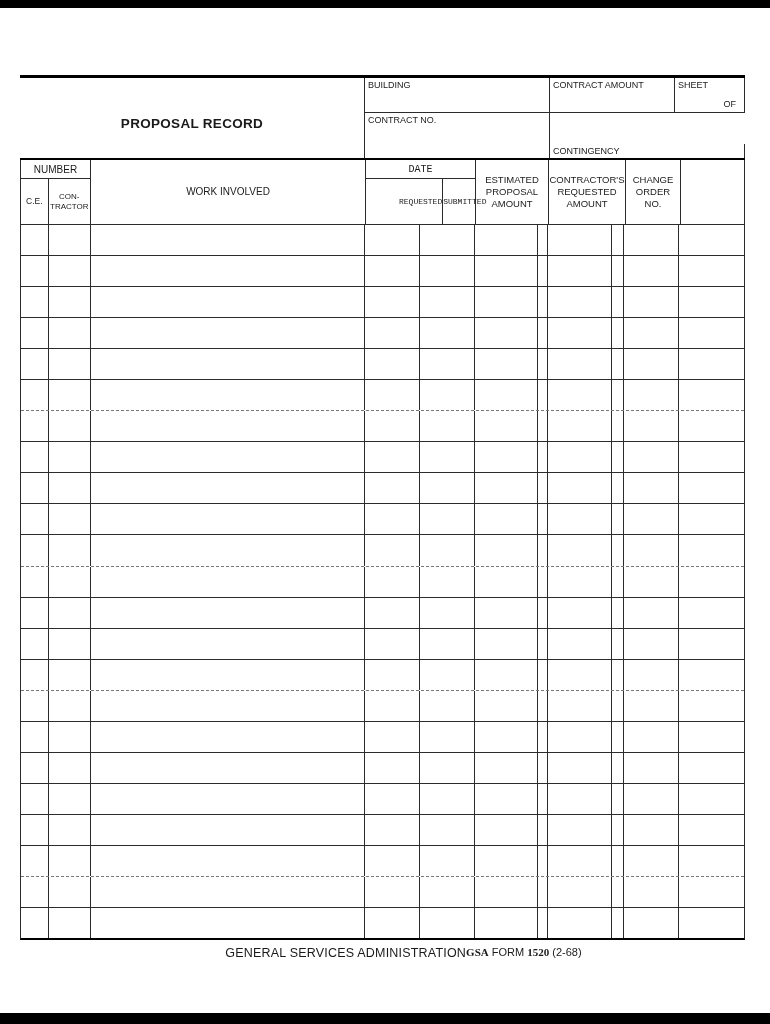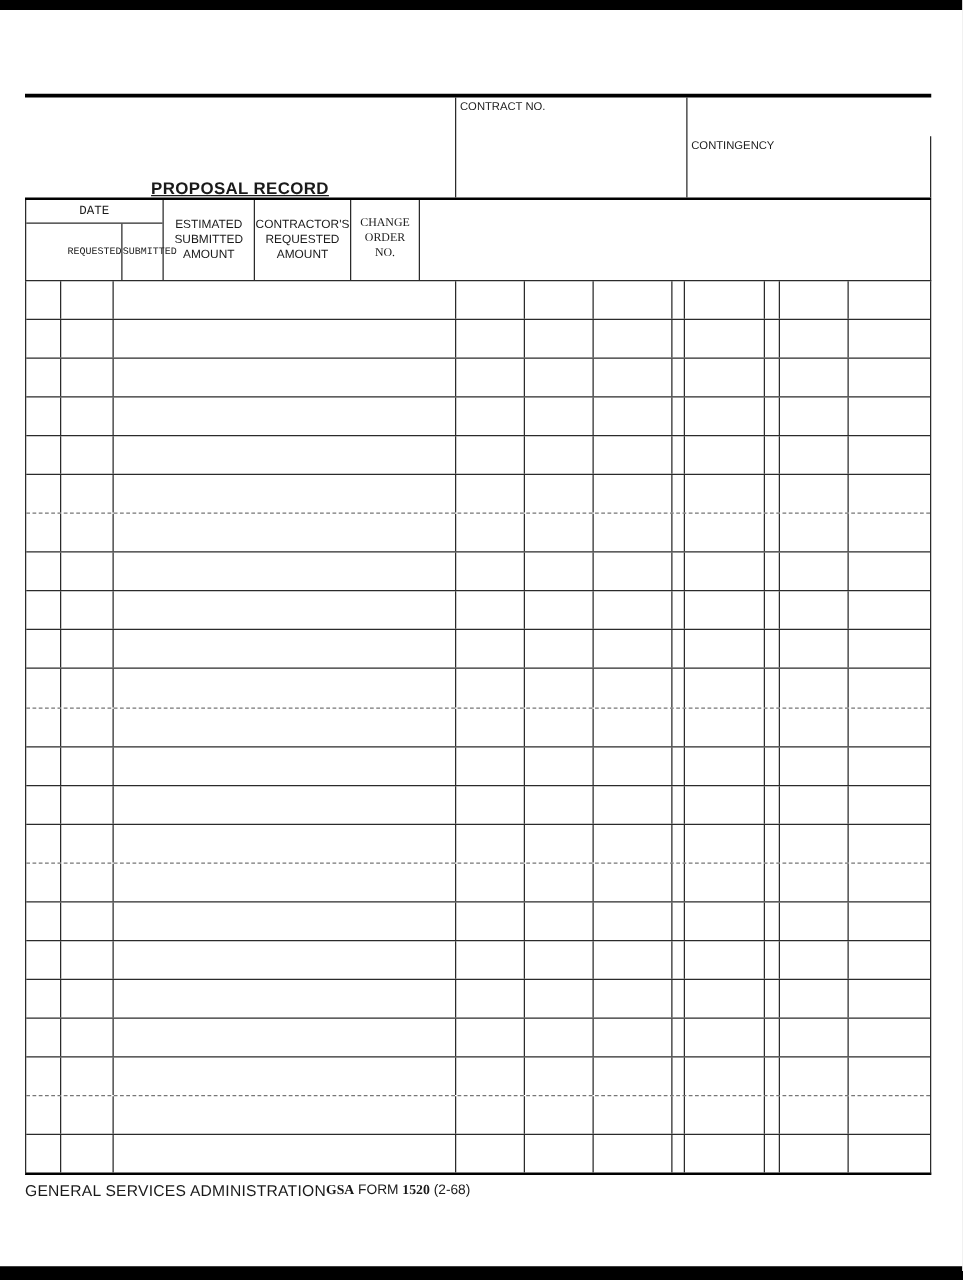--- a/index.html
+++ b/index.html
@@ -14,23 +14,22 @@
   .black-bar.bottom { bottom:0; height:11px; }
 
   .form { position:absolute; left:20px; top:75px; width:725px; }
 
   
   .head {
     display:flex; width:725px; height:85px;
     border-top:3px solid #000; border-bottom:2px solid #000;
   }
   .head-title-cell {
-    width:345px; display:flex; align-items:flex-end; justify-content:center;
+    width:345px; display:flex; align-items:center; justify-content:center;
     border-right:1px solid #2b2b2b;
-    text-decoration:underline;
   }
   .title { font-weight:bold; font-size:13.5px; letter-spacing:.3px; padding-top:10px; }
   .head-right { width:380px; display:flex; flex-direction:column; }
   .head-row { display:flex; flex:1; }
   .head-row.first { border-bottom:1px solid #2b2b2b; }
   .hcell { position:relative; border-right:1px solid #2b2b2b; }
   .hcell:last-child { border-right:1px solid #2b2b2b; }
   .hlabel { display:block; font-size:9px; padding:2px 3px; }
   .w-building { width:185px; } .w-camount { width:125px; } .w-sheet { width:70px; }
   .w-cno { width:185px; } .w-contingency { width:195px;margin-top:31px; }
@@ -47,78 +46,99 @@
   .sub { display:flex; align-items:center; justify-content:center; white-space:pre-line; line-height:1.15; }
   .sub-ce { width:28px; border-right:1px solid #2b2b2b; font-size:8.5px; }
   .sub-contractor { width:42px; font-size:8px; }
   .sub-requested { width:55px; border-right:1px solid #2b2b2b; font-size:8px;margin-left:33px; }
   .sub-submitted { width:55px; font-size:8px;text-align:center; }
   .th-cell { display:flex; align-items:center; justify-content:center;
              border-right:1px solid #2b2b2b; white-space:pre-line; line-height:1.25; }
   .th-work { width:275px; font-size:10px; }
   .th-est { width:73px; }
   .th-con { width:77px; }
-  .th-change { width:55px;font-family:Liberation Serif, serif; }
+  .th-change { width:55px; }
   .th-transfer { width:65px; font-size:8.2px; border-right:none; line-height:1.3; }
 
   
   .tbody { display:flex; flex-direction:column; width:725px; height:715px;
            border-left:1px solid #2b2b2b; border-right:1px solid #2b2b2b;
            border-bottom:2px solid #000; }
   .trow { flex:1; display:flex; border-bottom:1px solid #2b2b2b; }
   .trow.dashed { border-bottom:1px dashed #777; }
   .trow:last-child { border-bottom:none; }
   .tcell { border-right:1px solid #2b2b2b; height:100%; }
   .col-ce{width:28px} .col-contractor{width:42px} .col-work{width:275px}
   .col-requested{width:55px} .col-submitted{width:55px}
   .col-amt{width:63px} .col-cents{width:10px}
   .col-amt2{width:65px} .col-cents2{width:12px}
   .col-change{width:55px} .col-transfer{width:65px; border-right:none}
 
   
-  .tfoot { display:flex; justify-content:flex-start; align-items:flex-start;
-           width:725px; padding-top:6px; }
+  .tfoot { display:flex; justify-content:center; align-items:flex-start;
+           width:725px; padding-top:6px;margin-left:21px; }
   .foot-left { font-size:12.5px; letter-spacing:.2px; }
   .foot-right { font-size:11px; }
   .foot-right b { font-weight:bold;font-family:Liberation Serif, serif; }
 </style>
 </head>
 <body>
 
 <div class="page">
   <div class="black-bar top"></div>
 
   <div class="form">
 
     <div class="head">
       <div class="head-title-cell">
         <div class="title">PROPOSAL RECORD</div>
       </div>
       <div class="head-right">
+        <div class="head-row first">
+          <div class="hcell w-building">
+            <span class="hlabel">BUILDING</span>
+          </div>
+          <div class="hcell w-camount">
+            <span class="hlabel">CONTRACT AMOUNT</span>
+          </div>
+          <div class="hcell w-sheet">
+            <span class="hlabel">SHEET</span>
+            <span class="sheet-of">OF</span>
+          </div>
+        </div>
         <div class="head-row">
           <div class="hcell w-cno">
             <span class="hlabel">CONTRACT NO.</span>
           </div>
           <div class="hcell w-contingency">
             <span class="hlabel">CONTINGENCY</span>
           </div>
         </div>
       </div>
     </div>
 
     <div class="thead">
+      <div class="th-group g-number">
+        <div class="group-label">NUMBER</div>
+        <div class="group-subs">
+          <div class="sub sub-ce">C.E.</div>
+          <div class="sub sub-contractor">CON-
+TRACTOR</div>
+        </div>
+      </div>
+      <div class="th-cell th-work">WORK INVOLVED</div>
       <div class="th-group g-date">
         <div class="group-label">DATE</div>
         <div class="group-subs">
           <div class="sub sub-requested">REQUESTED</div>
           <div class="sub sub-submitted">SUBMITTED</div>
         </div>
       </div>
       <div class="th-cell th-est">ESTIMATED
-SUBMITTED
+PROPOSAL
 AMOUNT</div>
       <div class="th-cell th-con">CONTRACTOR'S
 REQUESTED
 AMOUNT</div>
       <div class="th-cell th-change">CHANGE
 ORDER
 NO.</div>
     </div>
 
     <div class="tbody" id="tbody">

